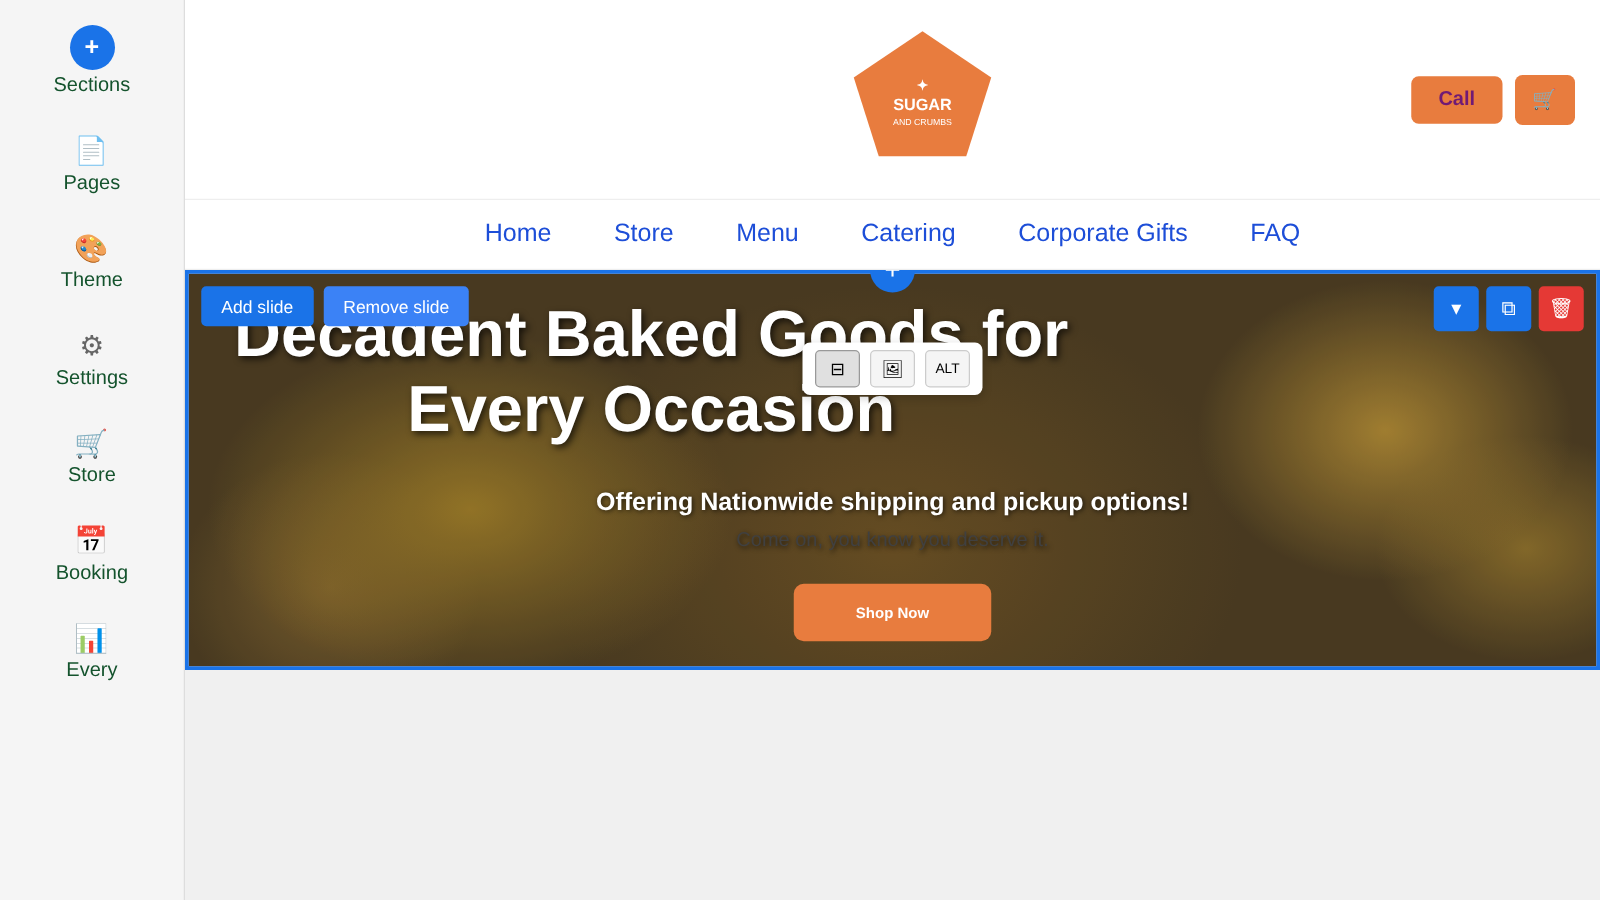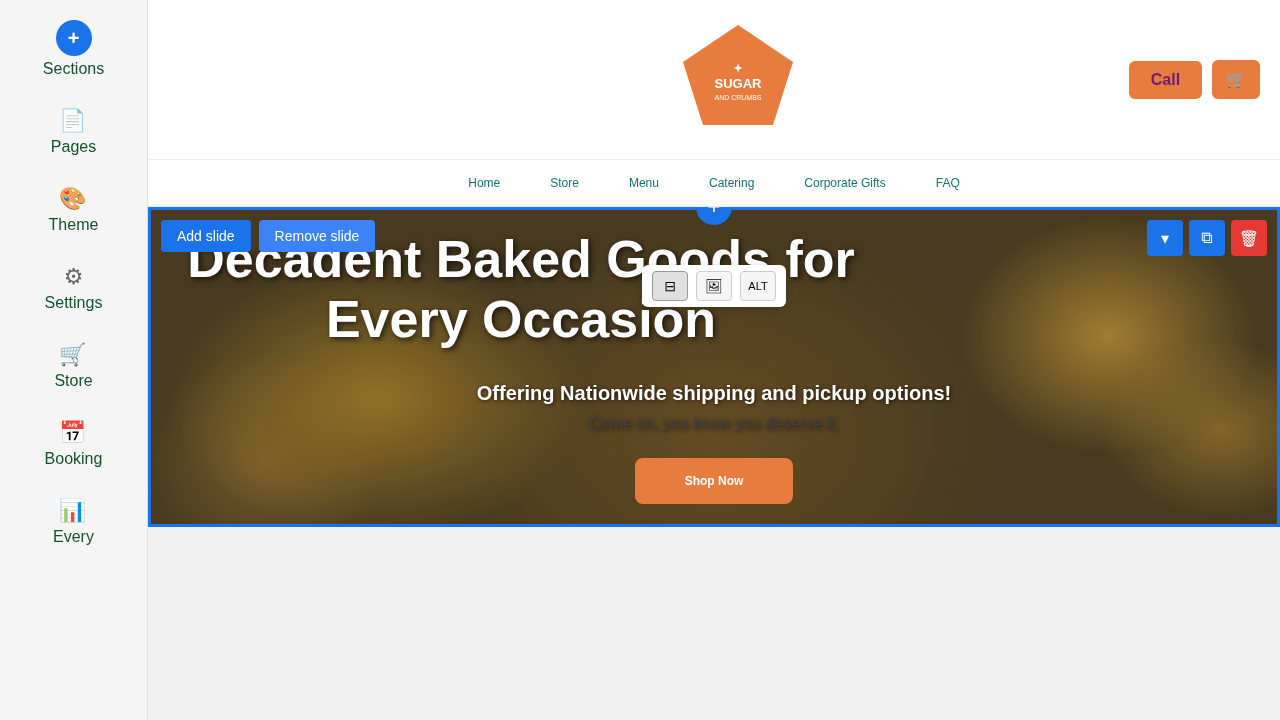--- a/index.html
+++ b/index.html
@@ -108,22 +108,22 @@
     
     .nav {
       background: white;
       border-bottom: 1px solid #eee;
       display: flex;
       justify-content: center;
       gap: 50px;
       padding: 16px 0;
     }
     .nav-item {
-      font-size: 12px;
-      color: #0f766e;
+      font-size: 20px;
+      color: #1d4ed8;
       cursor: pointer;
       text-decoration: none;
     }
 
     
     .canvas-area {
       flex: 1;
       position: relative;
       background: #ccc;
       overflow: hidden;

